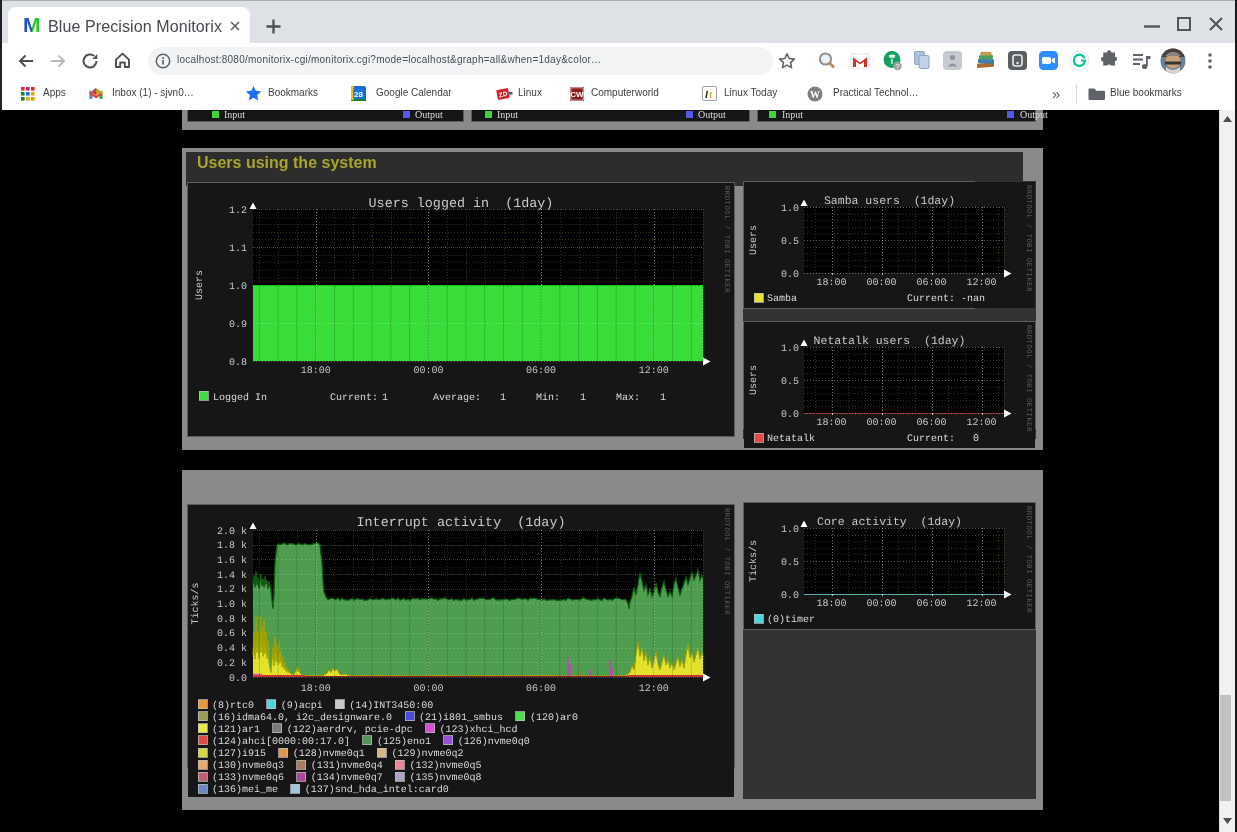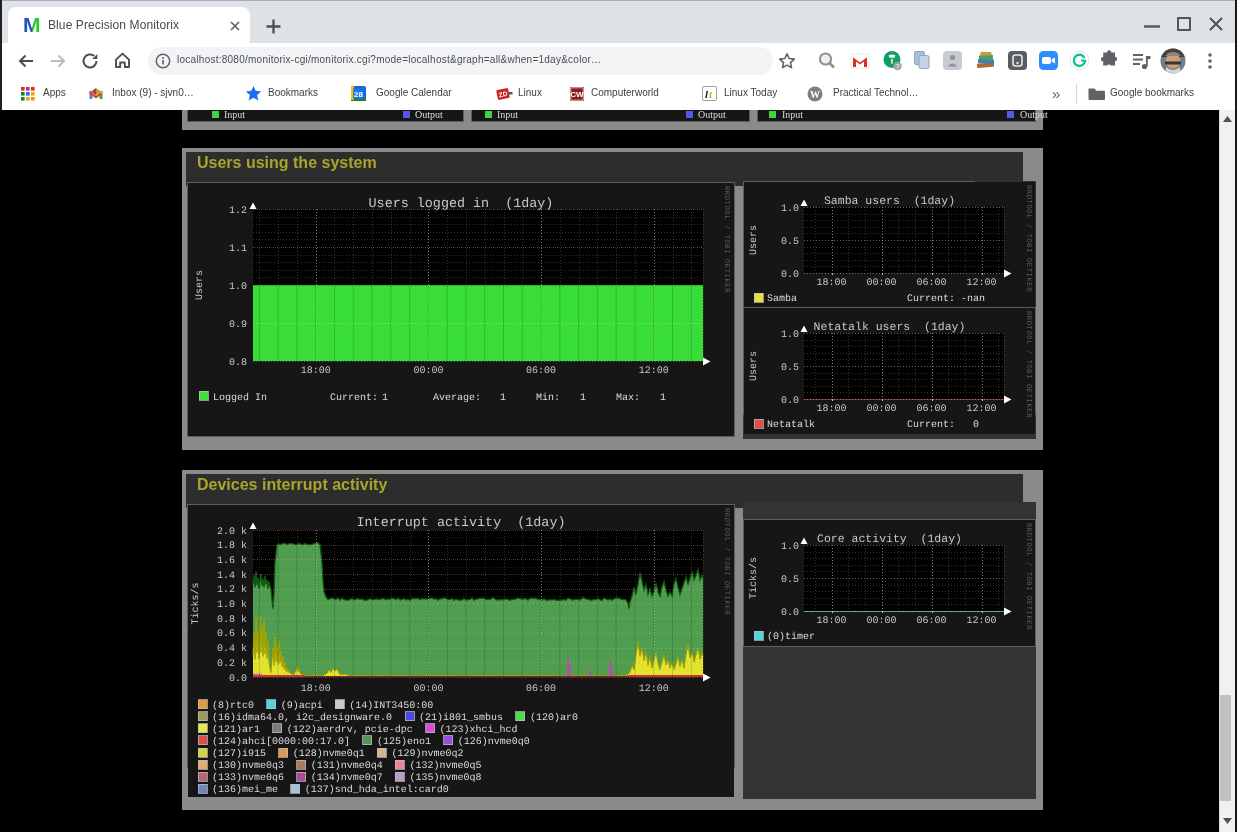--- a/index.html
+++ b/index.html
@@ -1,20 +1,20 @@
 <!DOCTYPE html>
 <html><head><meta charset="utf-8"><style>
 *{margin:0;padding:0;box-sizing:border-box}
 html,body{width:1237px;height:832px;overflow:hidden;background:#000;font-family:"Liberation Sans",sans-serif}
 .a{position:absolute}
 .win{position:absolute;inset:0;width:1237px;height:832px}
 
 .tabstrip{left:0;top:0;width:1237px;height:43px;background:#dee1e5;border-top:1px solid #a9acb0}
 .tab{left:8px;top:7px;width:242px;height:36px;background:#fff;border-radius:8px 8px 0 0}
-.tabtitle{left:48px;top:18px;font-size:12px;color:#45494d;letter-spacing:.1px}
+.tabtitle{left:48px;top:18px;font-size:16px;color:#45494d;letter-spacing:.1px}
 .toolbar{left:0;top:43px;width:1237px;height:35px;background:#fff}
 .bookbar{left:0;top:78px;width:1237px;height:32px;background:#fff}
 .urlpill{left:148px;top:47px;width:625px;height:28px;border-radius:14px;background:#f1f3f4}
 .urltext{left:177px;top:54px;width:590px;height:17px;font-size:10px;letter-spacing:0.25px;color:#4a4e53;white-space:nowrap;overflow:hidden}
 .bktxt{font-size:10px;color:#3c4043;top:87px}
 .content{left:0;top:110px;width:1237px;height:722px;background:#000;overflow:hidden}
 .sect{position:absolute;background:#8a8a8a}
 .shead{position:absolute;left:4px;right:20px;top:4px;height:34px;background:#2d2d2d;
   color:#a8a42c;font-weight:bold;font-size:16px;line-height:22px;padding-left:11px}
 .panel{position:absolute;background:#161616;border:1px solid #5e5e5e}
@@ -173,21 +173,21 @@
     </svg>
     <div class="a bktxt" style="left:43px">Apps</div>
     <svg class="a" style="left:88px;top:86px" width="16" height="15">
       <path d="M1.5 13 V5 h3 v8 z" fill="#4285f4"></path>
       <path d="M11.5 13 V5 h3 v8 z" fill="#34a853"></path>
       <path d="M1.5 5 L8 9.8 L14.5 5 V8 L8 12.6 L1.5 8 Z" fill="#ea4335"></path>
       <path d="M11.5 6.8 L14.5 4.5 L14.5 8 Z" fill="#fbbc05"></path>
       <path d="M8 2 L11.5 4.6 L11.5 6.8 L8 9.4 Z" fill="#b8860b" opacity="0.85"></path>
       <path d="M8 2 L4.5 4.6 L4.5 6.8 L8 9.4 Z" fill="#a50e0e" opacity="0.8"></path>
     </svg>
-    <div class="a bktxt" style="left:112px">Inbox (9) - sjvn0…</div>
+    <div class="a bktxt" style="left:112px">Inbox (1) - sjvn0…</div>
     <svg class="a" style="left:245px;top:85px" width="17" height="17">
       <path d="M8.5 1 L10.7 5.8 L16.2 6.4 L12.1 10.1 L13.3 15.5 L8.5 12.7 L3.7 15.5 L4.9 10.1 L0.8 6.4 L6.3 5.8 Z" fill="#1b6ef3"></path>
     </svg>
     <div class="a bktxt" style="left:268px">Bookmarks</div>
     <svg class="a" style="left:350px;top:85px" width="17" height="17">
       <rect x="1" y="1" width="15" height="15" rx="2" fill="#1967d2"></rect>
       <rect x="1" y="12.5" width="15" height="3.5" fill="#188038"></rect>
       <rect x="1" y="1" width="3" height="14" fill="#fbbc04"></rect>
       <rect x="3.2" y="3.2" width="10.6" height="10.6" fill="#1a73e8"></rect>
       <text x="8.5" y="11.5" font-size="8" font-weight="bold" fill="#fff" text-anchor="middle" font-family="Liberation Sans">28</text>
@@ -216,21 +216,21 @@
     <svg class="a" style="left:807px;top:86px" width="16" height="16">
       <circle cx="8" cy="8" r="7.5" fill="#7b7f83"></circle>
       <text x="8" y="11.5" font-size="10" font-weight="bold" fill="#fff" text-anchor="middle" font-family="Liberation Serif">W</text>
     </svg>
     <div class="a bktxt" style="left:833px">Practical Technol…</div>
     <div class="a" style="left:1052px;top:85px;font-size:15px;color:#5f6368">»</div>
     <div class="a" style="left:1076px;top:84px;width:1px;height:20px;background:#d4d6d8"></div>
     <svg class="a" style="left:1088px;top:87px" width="17" height="14">
       <path d="M1 1.5 h5.5 l1.8 2.2 H16 a1 1 0 0 1 1 1 V12 a1 1 0 0 1 -1 1 H1.5 a1 1 0 0 1 -1 -1 V2 a0.8 0.8 0 0 1 0.5 -0.5 Z" fill="#5f6368"></path>
     </svg>
-    <div class="a bktxt" style="left:1110px">Google bookmarks</div>
+    <div class="a bktxt" style="left:1110px">Blue bookmarks</div>
 
   <div class="a content">
 
     <div class="sect" style="left:182px;top:-6px;width:861px;height:25.5px">
       <div class="panel" style="left:5px;top:-60px;width:277px;height:77.5px"></div>
       <div class="panel" style="left:289px;top:-60px;width:279px;height:77.5px"></div>
       <div class="panel" style="left:575px;top:-60px;width:279px;height:77.5px"></div>
       <div class="isq" style="left:30px;top:6.5px;background:#3ed43e"></div>
         <div class="ileg" style="left:42px;top:5px">Input</div>
         <div class="isq" style="left:221px;top:6.5px;background:#5858e8"></div>
@@ -396,21 +396,21 @@
             <text x="87.6" y="103" font-family="&quot;Liberation Mono&quot;, monospace" font-size="10" fill="#c8c8c8" text-anchor="middle">18:00</text>
             <text x="137.6" y="103" font-family="&quot;Liberation Mono&quot;, monospace" font-size="10" fill="#c8c8c8" text-anchor="middle">00:00</text>
             <text x="187.6" y="103" font-family="&quot;Liberation Mono&quot;, monospace" font-size="10" fill="#c8c8c8" text-anchor="middle">06:00</text>
             <text x="237.6" y="103" font-family="&quot;Liberation Mono&quot;, monospace" font-size="10" fill="#c8c8c8" text-anchor="middle">12:00</text>
             <rect x="10" y="111" width="9" height="9" fill="#e3e333" stroke="rgba(190,190,190,0.75)" stroke-width="1" shape-rendering="crispEdges"></rect>
             <text x="23" y="119" font-family="&quot;Liberation Mono&quot;, monospace" font-size="10" fill="#dcdcdc">Samba</text>
             <text x="163" y="119" font-family="&quot;Liberation Mono&quot;, monospace" font-size="10" fill="#dcdcdc">Current:</text>
             <text x="217" y="119" font-family="&quot;Liberation Mono&quot;, monospace" font-size="10" fill="#dcdcdc">-nan</text>
             <text x="0" y="0" font-family="&quot;Liberation Mono&quot;, monospace" font-size="7.2" fill="#5a5a5a" letter-spacing="0.55" transform="translate(283,3) rotate(90)">RRDTOOL / TOBI OETIKER</text>
           </svg></div>
-      <div class="panel" style="left:561px;top:159px;width:293px;height:108px"><svg width="291" height="126" text-rendering="geometricPrecision">
+      <div class="panel" style="left:561px;top:173px;width:293px;height:108px"><svg width="291" height="126" text-rendering="geometricPrecision">
             <rect x="0" y="0" width="291" height="126" fill="#161616"></rect>
             <rect x="60" y="25" width="200" height="66" fill="#000000"></rect>
             <line x1="60" y1="32.5" x2="260" y2="32.5" stroke="rgba(150,150,82,0.34)" stroke-width="1" stroke-dasharray="1 2" shape-rendering="crispEdges"></line>
             <line x1="60" y1="38.5" x2="260" y2="38.5" stroke="rgba(150,150,82,0.34)" stroke-width="1" stroke-dasharray="1 2" shape-rendering="crispEdges"></line>
             <line x1="60" y1="45.5" x2="260" y2="45.5" stroke="rgba(150,150,82,0.34)" stroke-width="1" stroke-dasharray="1 2" shape-rendering="crispEdges"></line>
             <line x1="60" y1="51.5" x2="260" y2="51.5" stroke="rgba(150,150,82,0.34)" stroke-width="1" stroke-dasharray="1 2" shape-rendering="crispEdges"></line>
             <line x1="60" y1="65.5" x2="260" y2="65.5" stroke="rgba(150,150,82,0.34)" stroke-width="1" stroke-dasharray="1 2" shape-rendering="crispEdges"></line>
             <line x1="60" y1="71.5" x2="260" y2="71.5" stroke="rgba(150,150,82,0.34)" stroke-width="1" stroke-dasharray="1 2" shape-rendering="crispEdges"></line>
             <line x1="60" y1="78.5" x2="260" y2="78.5" stroke="rgba(150,150,82,0.34)" stroke-width="1" stroke-dasharray="1 2" shape-rendering="crispEdges"></line>
             <line x1="60" y1="84.5" x2="260" y2="84.5" stroke="rgba(150,150,82,0.34)" stroke-width="1" stroke-dasharray="1 2" shape-rendering="crispEdges"></line>
@@ -452,21 +452,20 @@
             <text x="237.6" y="103" font-family="&quot;Liberation Mono&quot;, monospace" font-size="10" fill="#c8c8c8" text-anchor="middle">12:00</text>
             <rect x="10" y="111" width="9" height="9" fill="#e04c4c" stroke="rgba(190,190,190,0.75)" stroke-width="1" shape-rendering="crispEdges"></rect>
             <text x="23" y="119" font-family="&quot;Liberation Mono&quot;, monospace" font-size="10" fill="#dcdcdc">Netatalk</text>
             <text x="163" y="119" font-family="&quot;Liberation Mono&quot;, monospace" font-size="10" fill="#dcdcdc">Current:</text>
             <text x="229" y="119" font-family="&quot;Liberation Mono&quot;, monospace" font-size="10" fill="#dcdcdc">0</text>
             <text x="0" y="0" font-family="&quot;Liberation Mono&quot;, monospace" font-size="7.2" fill="#5a5a5a" letter-spacing="0.55" transform="translate(283,3) rotate(90)">RRDTOOL / TOBI OETIKER</text>
           </svg></div>
     </div>
 
     <div class="sect" style="left:182px;top:360px;width:861px;height:340px">
-      <div class="shead">Devices interrupt activity</div>
       <div class="cell" style="left:561px;top:32px;width:293px;height:297px"></div>
       <div class="panel" style="left:5px;top:34px;width:548px;height:264px"><svg width="546" height="292" text-rendering="geometricPrecision">
             <rect x="0" y="0" width="546" height="292" fill="#161616"></rect>
             <rect x="65" y="25" width="450" height="147" fill="#000000"></rect>
             <line x1="71.5" y1="25" x2="71.5" y2="172" stroke="rgba(150,150,82,0.34)" stroke-width="1" stroke-dasharray="1 2" shape-rendering="crispEdges"></line>
             <line x1="90.5" y1="25" x2="90.5" y2="172" stroke="rgba(150,150,82,0.34)" stroke-width="1" stroke-dasharray="1 2" shape-rendering="crispEdges"></line>
             <line x1="109.5" y1="25" x2="109.5" y2="172" stroke="rgba(150,150,82,0.34)" stroke-width="1" stroke-dasharray="1 2" shape-rendering="crispEdges"></line>
             <line x1="128.5" y1="25" x2="128.5" y2="172" stroke="rgba(150,150,82,0.34)" stroke-width="1" stroke-dasharray="1 2" shape-rendering="crispEdges"></line>
             <line x1="146.5" y1="25" x2="146.5" y2="172" stroke="rgba(150,150,82,0.34)" stroke-width="1" stroke-dasharray="1 2" shape-rendering="crispEdges"></line>
             <line x1="165.5" y1="25" x2="165.5" y2="172" stroke="rgba(150,150,82,0.34)" stroke-width="1" stroke-dasharray="1 2" shape-rendering="crispEdges"></line>
@@ -622,21 +621,21 @@
             <text x="24" y="275.34000000000003" font-family="&quot;Liberation Mono&quot;, monospace" font-size="10" fill="#dcdcdc">(133)nvme0q6</text>
             <rect x="108.74" y="267.34000000000003" width="9" height="9" fill="#b0489a" stroke="rgba(190,190,190,0.75)" stroke-width="1" shape-rendering="crispEdges"></rect>
             <text x="122.74" y="275.34000000000003" font-family="&quot;Liberation Mono&quot;, monospace" font-size="10" fill="#dcdcdc">(134)nvme0q7</text>
             <rect x="207.48" y="267.34000000000003" width="9" height="9" fill="#afa0c4" stroke="rgba(190,190,190,0.75)" stroke-width="1" shape-rendering="crispEdges"></rect>
             <text x="221.48" y="275.34000000000003" font-family="&quot;Liberation Mono&quot;, monospace" font-size="10" fill="#dcdcdc">(135)nvme0q8</text>
             <rect x="10" y="279.48" width="9" height="9" fill="#6a87c0" stroke="rgba(190,190,190,0.75)" stroke-width="1" shape-rendering="crispEdges"></rect>
             <text x="24" y="287.48" font-family="&quot;Liberation Mono&quot;, monospace" font-size="10" fill="#dcdcdc">(136)mei_me</text>
             <rect x="102.72" y="279.48" width="9" height="9" fill="#9fc4dc" stroke="rgba(190,190,190,0.75)" stroke-width="1" shape-rendering="crispEdges"></rect>
             <text x="116.72" y="287.48" font-family="&quot;Liberation Mono&quot;, monospace" font-size="10" fill="#dcdcdc">(137)snd_hda_intel:card0</text>
           </svg></div>
-      <div class="panel" style="left:561px;top:49px;width:293px;height:128px"><svg width="291" height="126" text-rendering="geometricPrecision">
+      <div class="panel" style="left:561px;top:32px;width:293px;height:128px"><svg width="291" height="126" text-rendering="geometricPrecision">
             <rect x="0" y="0" width="291" height="126" fill="#161616"></rect>
             <rect x="60" y="25" width="200" height="66" fill="#000000"></rect>
             <line x1="60" y1="32.5" x2="260" y2="32.5" stroke="rgba(150,150,82,0.34)" stroke-width="1" stroke-dasharray="1 2" shape-rendering="crispEdges"></line>
             <line x1="60" y1="38.5" x2="260" y2="38.5" stroke="rgba(150,150,82,0.34)" stroke-width="1" stroke-dasharray="1 2" shape-rendering="crispEdges"></line>
             <line x1="60" y1="45.5" x2="260" y2="45.5" stroke="rgba(150,150,82,0.34)" stroke-width="1" stroke-dasharray="1 2" shape-rendering="crispEdges"></line>
             <line x1="60" y1="51.5" x2="260" y2="51.5" stroke="rgba(150,150,82,0.34)" stroke-width="1" stroke-dasharray="1 2" shape-rendering="crispEdges"></line>
             <line x1="60" y1="65.5" x2="260" y2="65.5" stroke="rgba(150,150,82,0.34)" stroke-width="1" stroke-dasharray="1 2" shape-rendering="crispEdges"></line>
             <line x1="60" y1="71.5" x2="260" y2="71.5" stroke="rgba(150,150,82,0.34)" stroke-width="1" stroke-dasharray="1 2" shape-rendering="crispEdges"></line>
             <line x1="60" y1="78.5" x2="260" y2="78.5" stroke="rgba(150,150,82,0.34)" stroke-width="1" stroke-dasharray="1 2" shape-rendering="crispEdges"></line>
             <line x1="60" y1="84.5" x2="260" y2="84.5" stroke="rgba(150,150,82,0.34)" stroke-width="1" stroke-dasharray="1 2" shape-rendering="crispEdges"></line>

